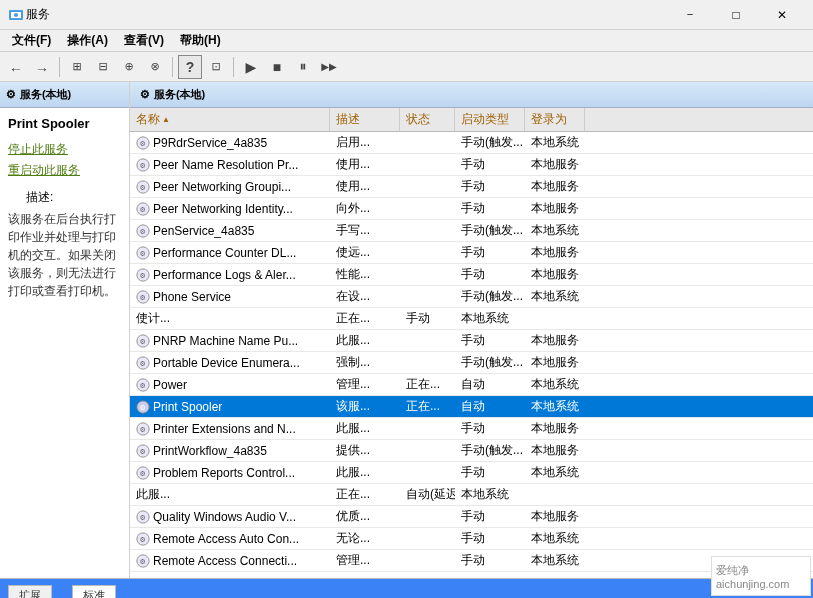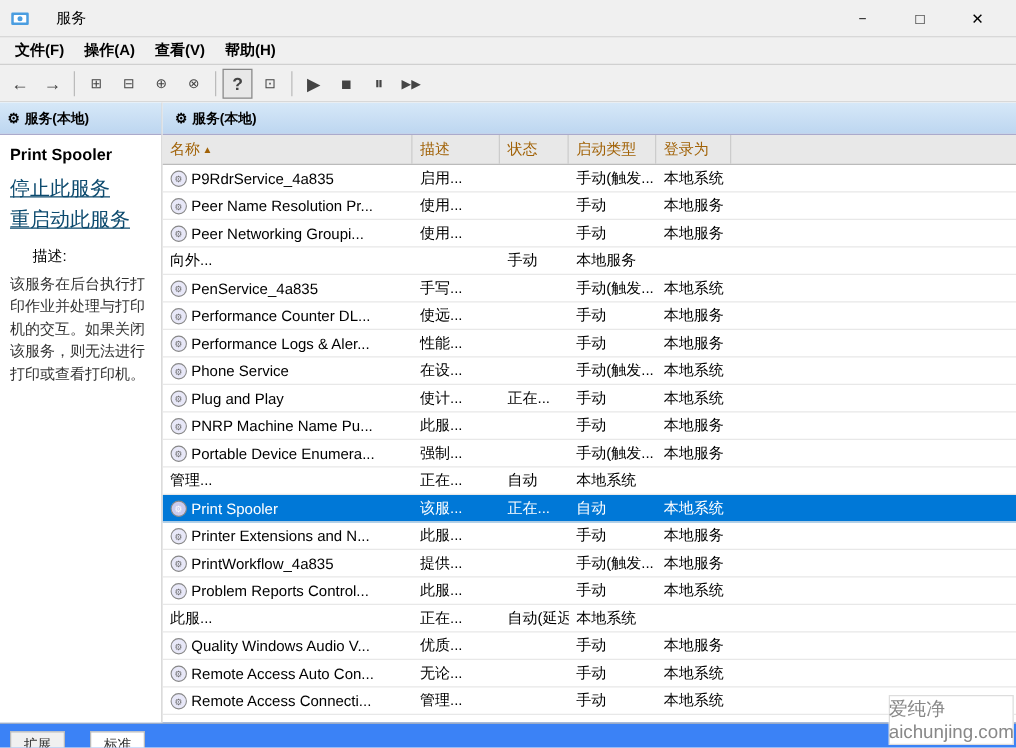--- a/index.html
+++ b/index.html
@@ -11,21 +11,21 @@
       height: 30px;
       display: flex;
       align-items: center;
       justify-content: space-between;
       padding: 0 8px;
       border-bottom: 1px solid #d0d0d0;
     }
     .title-bar-left {
       display: flex;
       align-items: center;
-      gap: 21px;
+      gap: 2px;
     }
     .title-bar-icon {
       width: 16px;
       height: 16px;
     }
     .title-bar-title {
       font-size: 12px;
       color: #000;
     }
     .title-bar-controls {
@@ -123,24 +123,24 @@
       padding: 8px;
       flex: 1;
     }
     .left-service-title {
       font-size: 13px;
       font-weight: bold;
       color: #000;
       margin-bottom: 10px;
     }
     .left-link {
-      color: #0c4a6e;
+      color: #4d7c0f;
       text-decoration: underline;
       cursor: pointer;
-      font-size: 16px;
+      font-size: 12px;
       display: block;
       margin-bottom: 4px;
     }
     .left-desc-title {
       font-size: 12px;
       color: #000;
       margin-top: 10px;
       margin-bottom: 4px;
       margin-left: 18px;
     }
@@ -384,20 +384,27 @@
                 <text x="4" y="11" font-size="8" fill="#666">⚙</text>
               </svg>
               <span>Peer Networking Groupi...</span>
             </div>
             <div class="td">使用...</div>
             <div class="td"></div>
             <div class="td">手动</div>
             <div class="td">本地服务</div>
           </div>
           <div class="table-row">
+            <div class="td">
+              <svg width="14" height="14" viewBox="0 0 16 16" style="flex-shrink: 0;">
+                <circle cx="8" cy="8" r="7" fill="#e8e8f8" stroke="#888" stroke-width="1"></circle>
+                <text x="4" y="11" font-size="8" fill="#666">⚙</text>
+              </svg>
+              <span>Peer Networking Identity...</span>
+            </div>
             <div class="td">向外...</div>
             <div class="td"></div>
             <div class="td">手动</div>
             <div class="td">本地服务</div>
           </div>
           <div class="table-row">
             <div class="td">
               <svg width="14" height="14" viewBox="0 0 16 16" style="flex-shrink: 0;">
                 <circle cx="8" cy="8" r="7" fill="#e8e8f8" stroke="#888" stroke-width="1"></circle>
                 <text x="4" y="11" font-size="8" fill="#666">⚙</text>
@@ -442,27 +449,20 @@
                 <text x="4" y="11" font-size="8" fill="#666">⚙</text>
               </svg>
               <span>Phone Service</span>
             </div>
             <div class="td">在设...</div>
             <div class="td"></div>
             <div class="td">手动(触发...</div>
             <div class="td">本地系统</div>
           </div>
           <div class="table-row">
-            <div class="td">
-              <svg width="14" height="14" viewBox="0 0 16 16" style="flex-shrink: 0;">
-                <circle cx="8" cy="8" r="7" fill="#e8e8f8" stroke="#888" stroke-width="1"></circle>
-                <text x="4" y="11" font-size="8" fill="#666">⚙</text>
-              </svg>
-              <span>Plug and Play</span>
-            </div>
             <div class="td">使计...</div>
             <div class="td">正在...</div>
             <div class="td">手动</div>
             <div class="td">本地系统</div>
           </div>
           <div class="table-row">
             <div class="td">
               <svg width="14" height="14" viewBox="0 0 16 16" style="flex-shrink: 0;">
                 <circle cx="8" cy="8" r="7" fill="#e8e8f8" stroke="#888" stroke-width="1"></circle>
                 <text x="4" y="11" font-size="8" fill="#666">⚙</text>
@@ -481,20 +481,27 @@
                 <text x="4" y="11" font-size="8" fill="#666">⚙</text>
               </svg>
               <span>Portable Device Enumera...</span>
             </div>
             <div class="td">强制...</div>
             <div class="td"></div>
             <div class="td">手动(触发...</div>
             <div class="td">本地服务</div>
           </div>
           <div class="table-row">
+            <div class="td">
+              <svg width="14" height="14" viewBox="0 0 16 16" style="flex-shrink: 0;">
+                <circle cx="8" cy="8" r="7" fill="#e8e8f8" stroke="#888" stroke-width="1"></circle>
+                <text x="4" y="11" font-size="8" fill="#666">⚙</text>
+              </svg>
+              <span>Power</span>
+            </div>
             <div class="td">管理...</div>
             <div class="td">正在...</div>
             <div class="td">自动</div>
             <div class="td">本地系统</div>
           </div>
           <div class="table-row selected">
             <div class="td">
               <svg width="14" height="14" viewBox="0 0 16 16" style="flex-shrink: 0;">
                 <circle cx="8" cy="8" r="7" fill="#cce" stroke="#888" stroke-width="1"></circle>
                 <text x="4" y="11" font-size="8" fill="#fff">⚙</text>
@@ -593,15 +600,15 @@
         </div>
     </div>
   </div>
 </div>
 
 <div class="status-bar">
   <span class="status-tab">扩展</span>
   <span class="status-tab active">标准</span>
 </div>
 
-<div class="watermark" style="position:fixed;bottom:2px;right:2px;font-size:15px;color:#888;background:white;padding:2px 4px;border:1px solid #ddd;">
+<div class="watermark" style="position:fixed;bottom:2px;right:2px;font-size:11px;color:#888;background:white;padding:2px 4px;border:1px solid #ddd;">
   爱纯净 aichunjing.com
 </div>
 
 </body></html>

